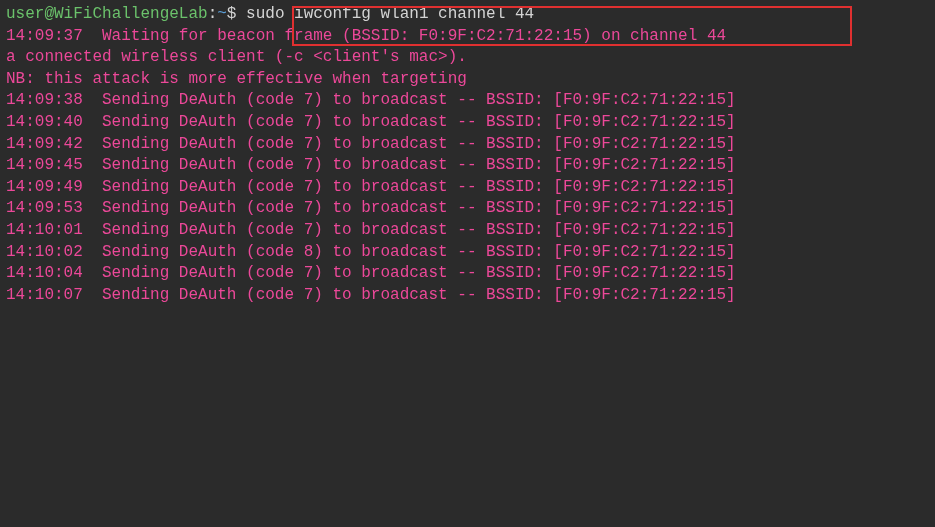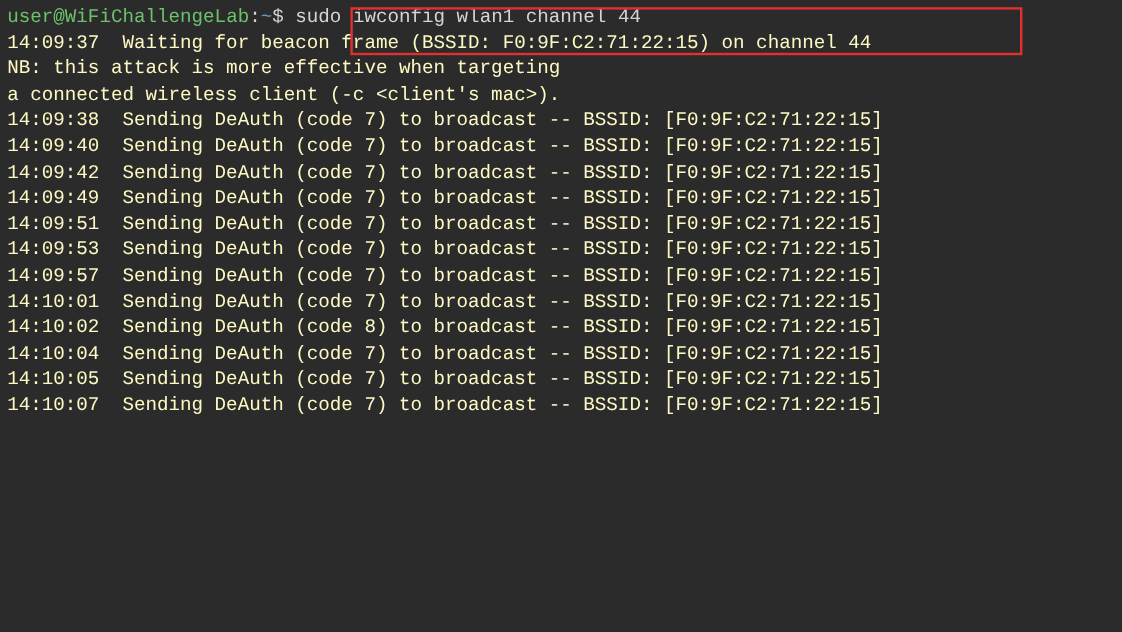--- a/index.html
+++ b/index.html
@@ -45,49 +45,47 @@
     .highlight-box {
       border: 2px solid #e03030;
       position: absolute;
       top: 2px;
       left: 286px;
       width: 560px;
       height: 40px;
       pointer-events: none;
     }
     .output-line {
-      color: #fef9c3;
+      color: #ec4899;
       white-space: pre;
       display: block;
     }
     .terminal-container {
       position: relative;
       font-family: Liberation Mono, monospace;
     }
   </style>
 </head>
 <body>
 
 <div class="terminal-container">
   <div class="highlight-box"></div>
 
   <span class="prompt-line"><span class="user">user</span><span class="at">@</span><span class="host">WiFiChallengeLab</span><span class="colon">:</span><span class="path">~</span><span class="dollar">$</span><span class="command"> <span>sudo iwconfig wlan1 channel 44</span></span></span>
 
 
   <span class="output-line">14:09:37  Waiting for beacon frame (BSSID: F0:9F:C2:71:22:15) on channel 44</span>
+  <span class="output-line">a connected wireless client (-c &lt;client's mac&gt;).</span>
   <span class="output-line">NB: this attack is more effective when targeting</span>
-  <span class="output-line">a connected wireless client (-c &lt;client's mac&gt;).</span>
 
   <div id="deauth-lines">
       <span class="output-line">14:09:38  Sending DeAuth (code 7) to broadcast -- BSSID: [F0:9F:C2:71:22:15]</span>
       <span class="output-line">14:09:40  Sending DeAuth (code 7) to broadcast -- BSSID: [F0:9F:C2:71:22:15]</span>
       <span class="output-line">14:09:42  Sending DeAuth (code 7) to broadcast -- BSSID: [F0:9F:C2:71:22:15]</span>
+      <span class="output-line">14:09:45  Sending DeAuth (code 7) to broadcast -- BSSID: [F0:9F:C2:71:22:15]</span>
       <span class="output-line">14:09:49  Sending DeAuth (code 7) to broadcast -- BSSID: [F0:9F:C2:71:22:15]</span>
-      <span class="output-line">14:09:51  Sending DeAuth (code 7) to broadcast -- BSSID: [F0:9F:C2:71:22:15]</span>
       <span class="output-line">14:09:53  Sending DeAuth (code 7) to broadcast -- BSSID: [F0:9F:C2:71:22:15]</span>
-      <span class="output-line">14:09:57  Sending DeAuth (code 7) to broadcast -- BSSID: [F0:9F:C2:71:22:15]</span>
       <span class="output-line">14:10:01  Sending DeAuth (code 7) to broadcast -- BSSID: [F0:9F:C2:71:22:15]</span>
       <span class="output-line">14:10:02  Sending DeAuth (code 8) to broadcast -- BSSID: [F0:9F:C2:71:22:15]</span>
       <span class="output-line">14:10:04  Sending DeAuth (code 7) to broadcast -- BSSID: [F0:9F:C2:71:22:15]</span>
-      <span class="output-line">14:10:05  Sending DeAuth (code 7) to broadcast -- BSSID: [F0:9F:C2:71:22:15]</span>
       <span class="output-line">14:10:07  Sending DeAuth (code 7) to broadcast -- BSSID: [F0:9F:C2:71:22:15]</span>
     </div>
 </div>
 
 </body></html>

